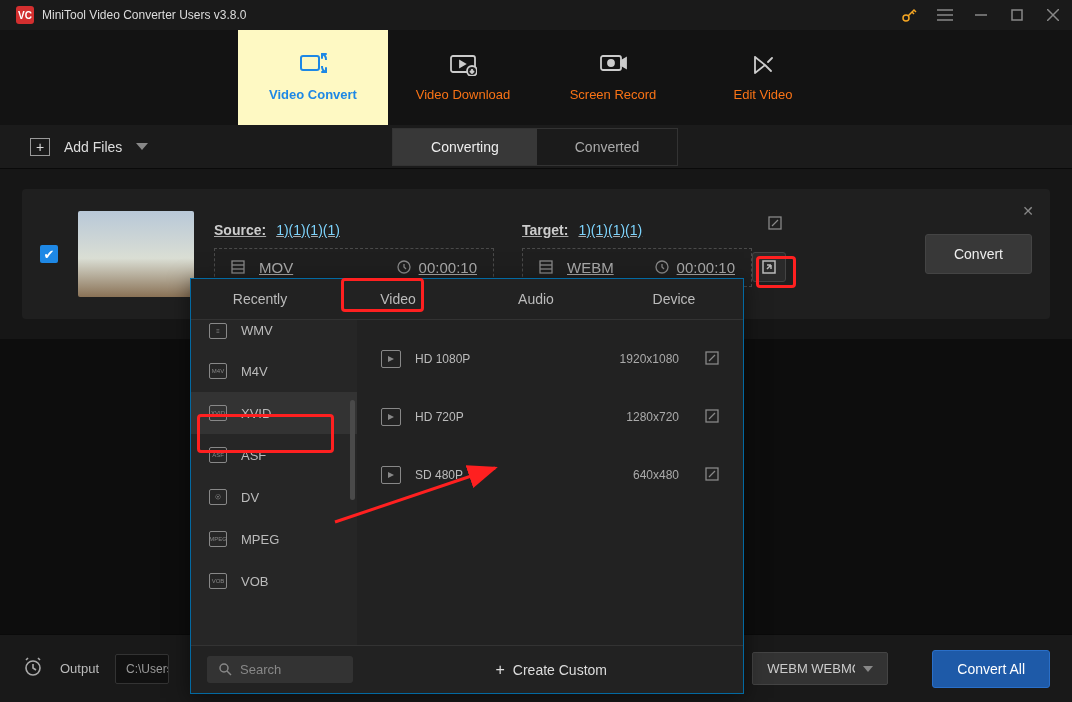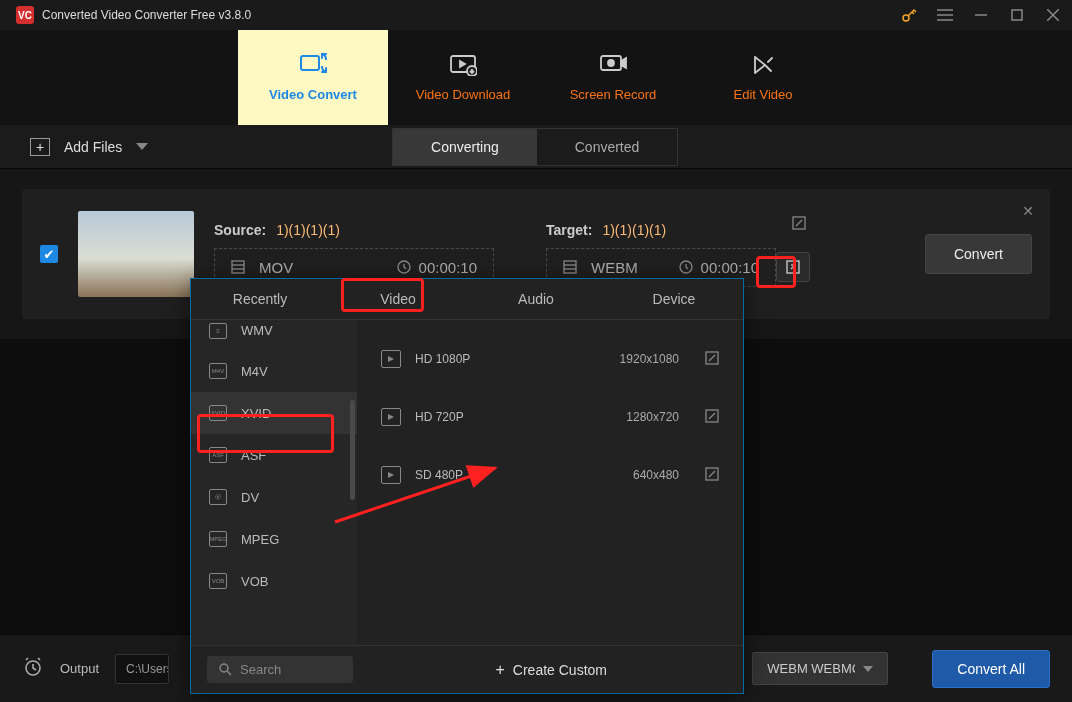--- a/index.html
+++ b/index.html
@@ -29,25 +29,25 @@
 .center-tab { padding: 10px 38px; font-size: 14px; cursor: pointer; color: #aaa; }
 .center-tab.active { background: #383838; color: #eee; font-weight: 500; }
 .center-tab-group { border: 1px solid #333; display: flex; }
 
 
 .main { padding: 20px 22px; background: #161616; }
 .task-row { background: #1f1f1f; border-radius: 4px; padding: 18px; display: flex; align-items: center; gap: 20px; position: relative; height: 130px; }
 .checkbox { width: 18px; height: 18px; background: #1e88e5; border-radius: 2px; display: flex; align-items: center; justify-content: center; cursor: pointer; }
 .check-mark { color: #fff; font-size: 13px; }
 .thumb { width: 116px; height: 86px; background: linear-gradient(to bottom, #b8c8d8 0%, #daded4 55%, #8a7256 100%); border-radius: 2px; }
-.task-info { flex: 1; display: flex; gap: 52px; }
+.task-info { flex: 1; display: flex; gap: 28px; text-decoration: underline; }
 .info-col { position: relative; }
 .info-label { display: flex; gap: 10px; color: #ccc; font-size: 14px; margin-bottom: 10px; align-items: center; }
 .info-label-title { font-weight: 600; }
-.info-val { color: #fdba74; }
+.info-val { color: #7dd3fc; }
 .info-box { border: 1px dashed #4a4a4a; padding: 10px 16px; display: flex; align-items: center; gap: 14px; font-size: 15px; color: #aaa; width: 280px; }
 .duration-row { display: flex; align-items: center; gap: 8px; margin-left: auto; text-align: right; }
 .close-task { position: absolute; top: 14px; right: 16px; color: #888; cursor: pointer; font-size: 14px; }
 .convert-btn { background: #383838; border: 1px solid #444; color: #eee; padding: 11px 28px; font-size: 14px; border-radius: 3px; cursor: pointer; margin-left: 18px; }
 
 
 .dropdown { position: absolute; top: 278px; left: 190px; width: 554px; background: #222; border: 1px solid #0369a1; z-index: 10; box-shadow: 0 4px 20px rgba(0,0,0,0.5); }
 .dropdown-tabs { display: flex; border-bottom: 1px solid #333; }
 .dropdown-tab { flex: 1; text-align: center; padding: 12px; font-size: 14px; color: #bbb; cursor: pointer; }
 .dropdown-body { display: flex; height: 325px; }
@@ -81,21 +81,21 @@
 
 .edit-pencil { position: absolute; top: -6px; right: 4px; color: #888; cursor: pointer; }
 .target-col { position: relative; }
 .expand-btn-box { background: #2a2a2a; border: 1px solid #444; width: 34px; height: 30px; display:flex; align-items:center; justify-content:center; border-radius:3px; cursor:pointer; margin-left: -10px; }
 </style>
 </head>
 <body>
 
 <div class="titlebar">
   <div class="app-logo">VC</div>
-  <div class="app-title">Converted Video Converter Free v3.8.0</div>
+  <div class="app-title">MiniTool Video Converter Users v3.8.0</div>
   <div class="titlebar-right">
     <div class="titlebar-icon key-icon">
       <svg width="16" height="16" viewBox="0 0 16 16" fill="none" stroke="currentColor" stroke-width="1.5">
           <circle cx="5" cy="11" r="3"></circle>
           <path d="M7 9 L13 3 L15 5 M11 5 L13 7"></path>
         </svg>
     </div>
     <div class="titlebar-icon">
       <svg width="16" height="12" viewBox="0 0 16 12" stroke="#888" stroke-width="1.5">
           <line x1="0" y1="1" x2="16" y2="1"></line>

